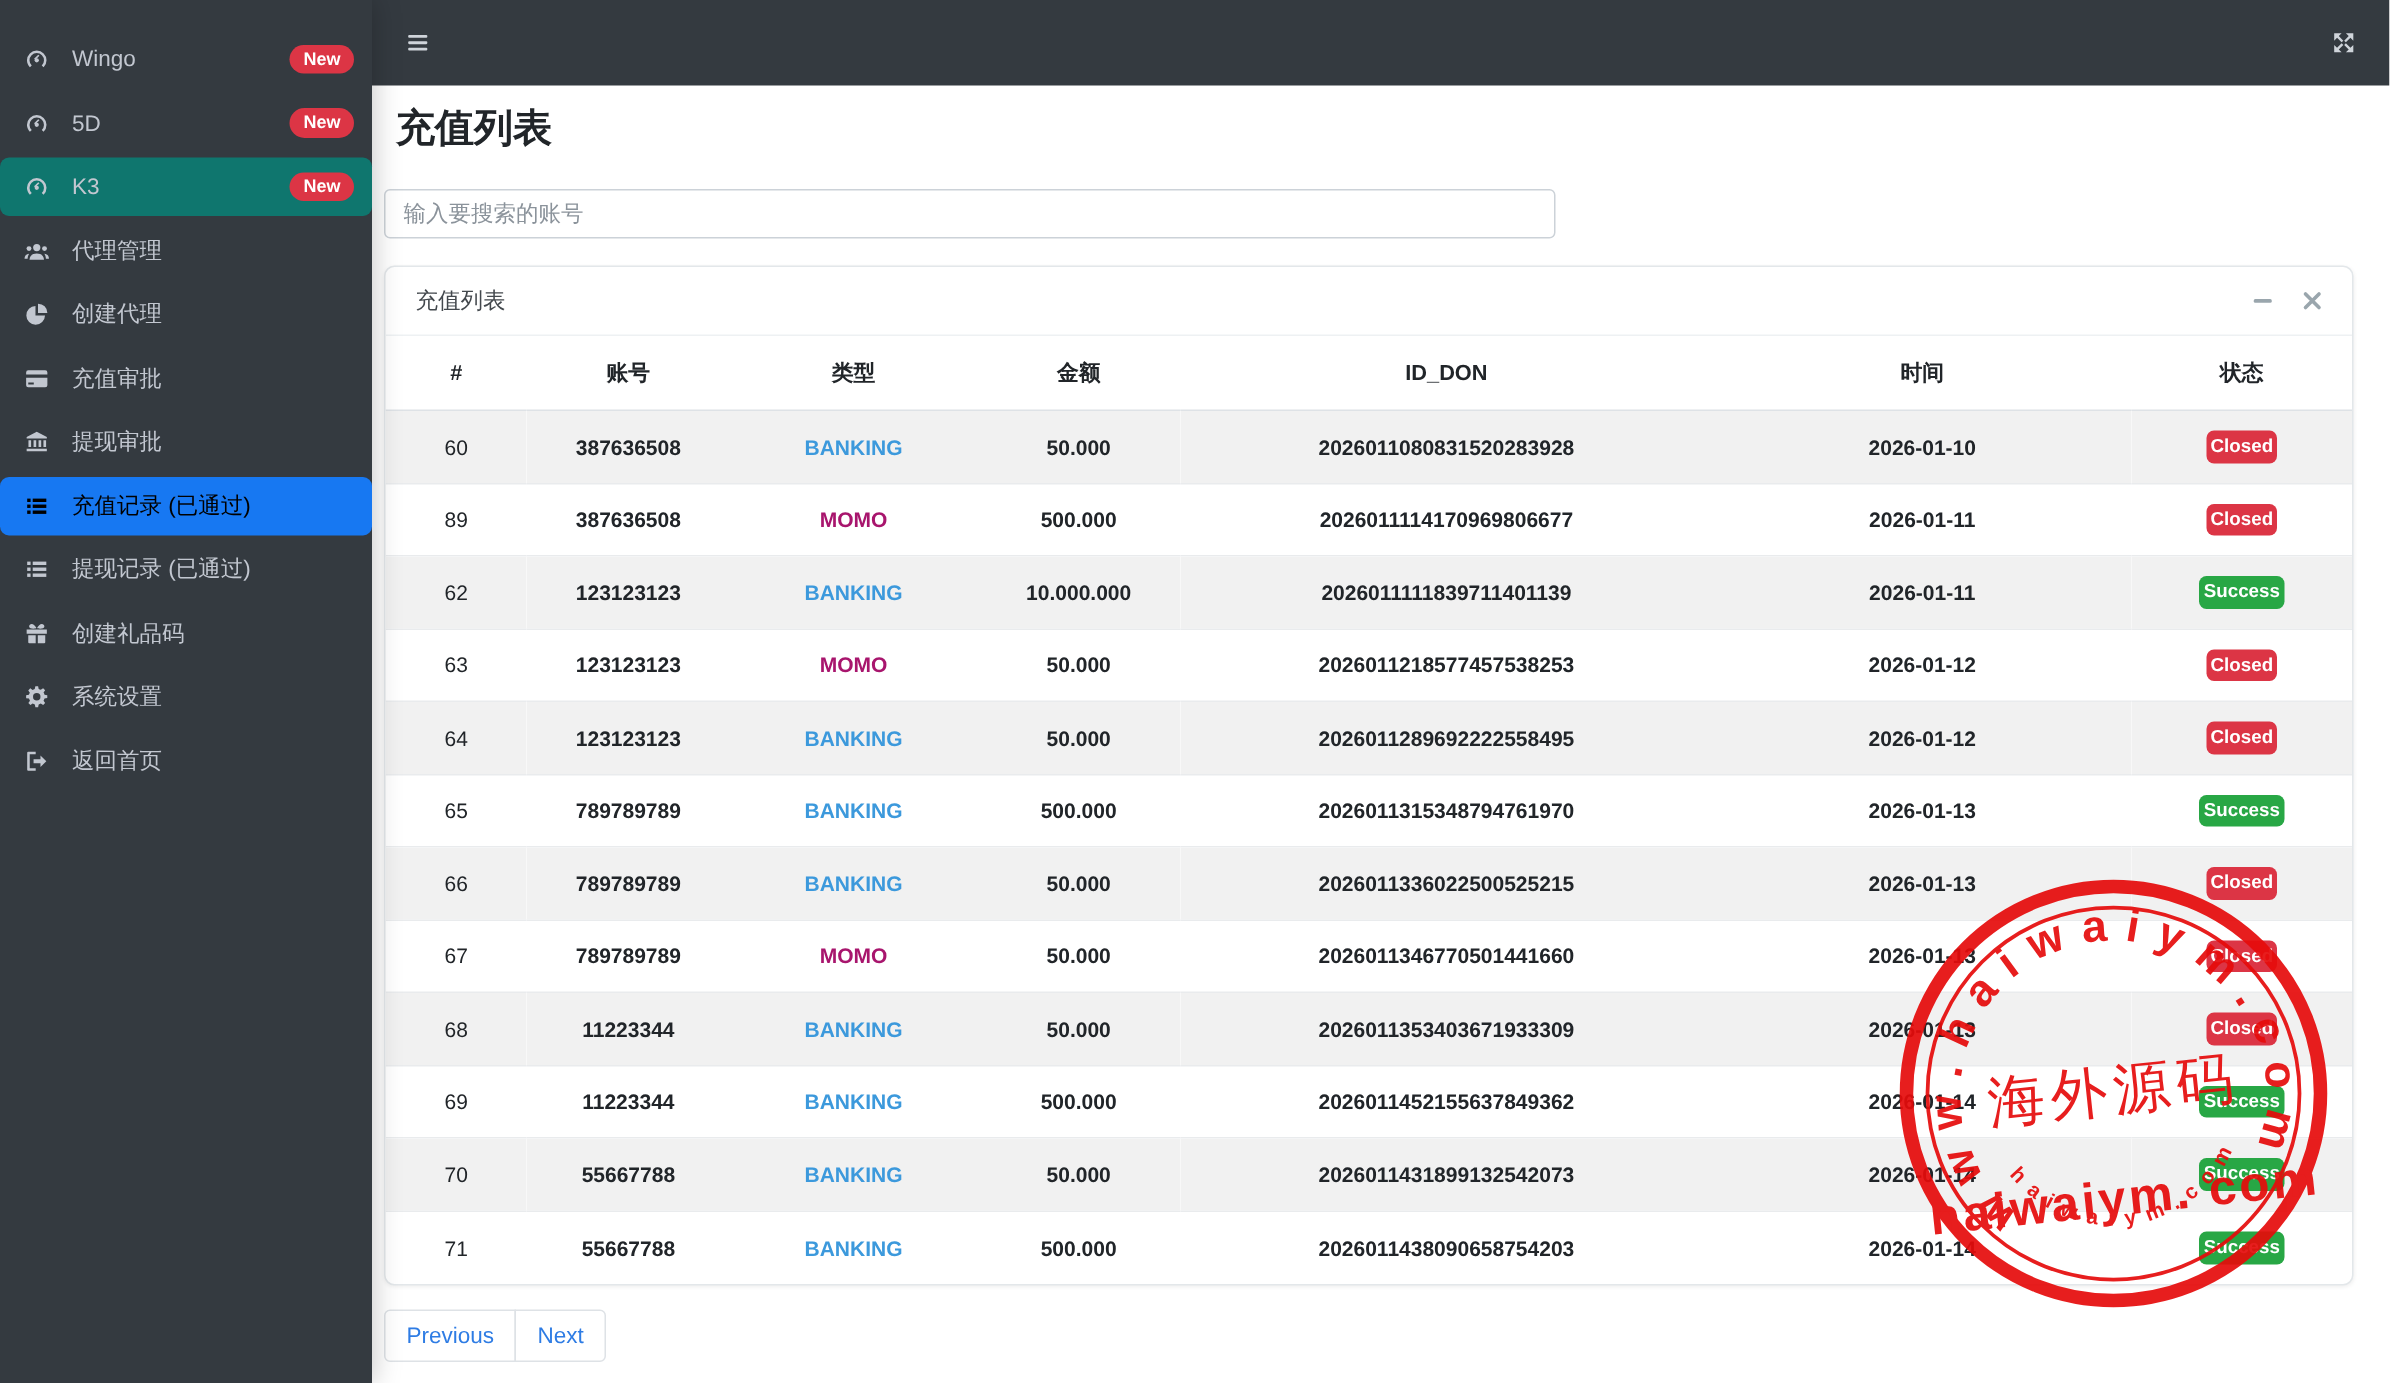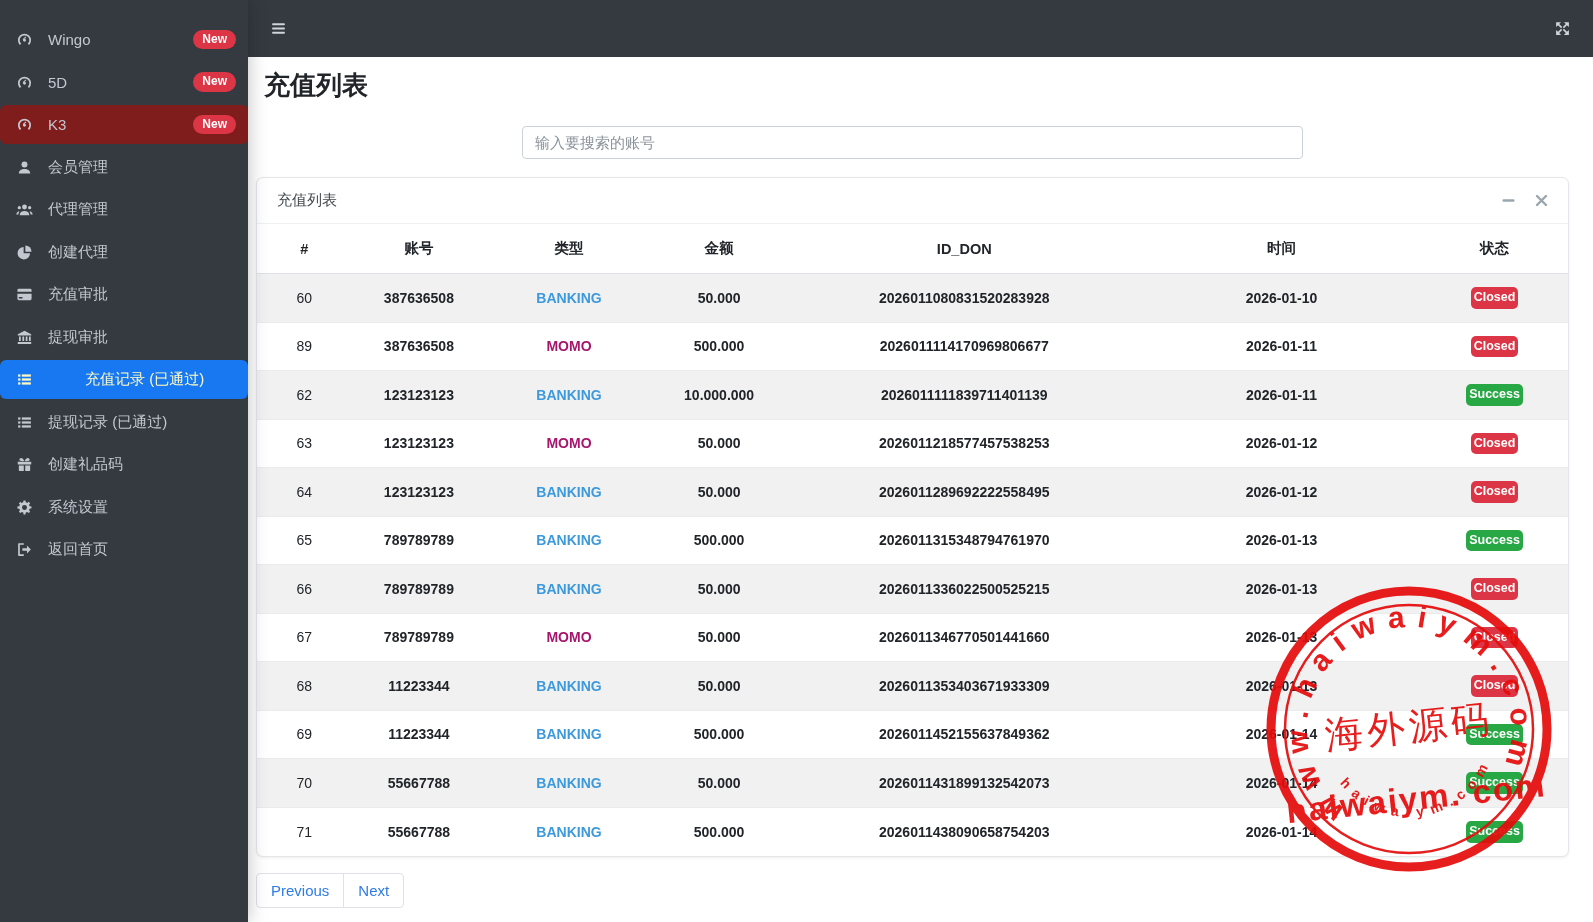--- a/index.html
+++ b/index.html
@@ -10,32 +10,32 @@
   .sidebar{position:absolute;left:0;top:0;bottom:0;width:248px;background:#343a40;z-index:30;box-shadow:0 0 18px rgba(0,0,0,.25);}
   .brand{display:flex;align-items:center;height:57px;padding:0 14px;border-bottom:1px solid rgba(255,255,255,.09);cursor:pointer;}
   .avatar{width:38px;height:38px;border-radius:50%;overflow:hidden;flex:0 0 38px;background:#cfc8c2;}
   .brand-name{margin-left:17px;color:#cdd2d8;font-size:15.5px;}
   .nav{padding:20px 0 0;}
   .nav-item{display:flex;align-items:center;height:39px;margin-bottom:3.5px;padding:0 12px 0 14px;border-radius:6px;color:#c2c7d0;font-size:15px;cursor:pointer;}
   .nav-item .ico{width:21px;display:flex;align-items:center;justify-content:center;margin-right:13px;}
   .nav-item .ico svg{width:17px;height:17px;display:block;}
   .nav-item .lbl{flex:1;white-space:nowrap;}
   .badge-new{background:#dc3545;color:#fff;font-size:12px;font-weight:bold;padding:3px 9px;border-radius:10px;line-height:1.1;}
-  .nav-item.hovered{background:#7f1d1d;}
-  .nav-item.active{background:#1778f2;color:#fef9c3;gap:37px;}
+  .nav-item.hovered{background:#0f766e;}
+  .nav-item.active{background:#1778f2;color:#000000;}
 
   
   .main{position:absolute;left:248px;right:0;top:0;bottom:0;background:#fff;}
   .topbar{height:57px;background:#343a40;display:flex;align-items:center;justify-content:space-between;padding:0 22px;}
   .tb-ico{color:#cfd4da;cursor:pointer;display:flex;}
   .tb-ico svg{width:17px;height:17px;}
 
   .content{padding:13px 24px 0 8px;}
   .page-title{font-size:26px;font-weight:bold;color:#212529;margin:0 0 0 8px;line-height:1.2;}
-  .search-row{display:flex;justify-content:center;margin:25px 0 18px;}
+  .search-row{display:flex;justify-content:flex-start;margin:25px 0 18px;}
   .search-input{width:781px;height:33px;border:1px solid #ccd2d8;border-radius:4px;padding:0 12px;font-size:15px;color:#495057;font-family:inherit;outline:none;}
   .search-input::placeholder{color:#8b939b;}
 
   .card{background:#fff;border:1px solid #e3e7ea;border-radius:7px;box-shadow:0 1px 3px rgba(0,0,0,.07);overflow:hidden;}
   .card-header{display:flex;align-items:center;justify-content:space-between;padding:13px 20px;border-bottom:1px solid #eef1f3;}
   .card-title{font-size:15px;color:#43484d;}
   .card-tools{display:flex;align-items:center;gap:20px;}
   .tool{color:#9aa6ad;cursor:pointer;display:flex;}
   .tool svg{width:13px;height:13px;}
 
@@ -90,30 +90,20 @@
         <div class="nav-item hovered">
     <span class="ico">
             <svg viewBox="0 0 24 24" fill="currentColor">
               <path d="M12 3.8a9.2 9.2 0 0 0-9.2 9.2c0 2.6 1.05 4.9 2.75 6.6l1.75-1.7a6.8 6.8 0 1 1 9.4 0l1.75 1.7a9.2 9.2 0 0 0 2.75-6.6A9.2 9.2 0 0 0 12 3.8z"></path>
               <circle cx="12" cy="13" r="2"></circle>
               <rect x="11.2" y="7.4" width="1.6" height="5.6" transform="rotate(45 12 10.2)"></rect>
             </svg>
           </span>
     <span class="lbl">K3</span>
     <span class="badge-new">New</span>
-  </div>
-        <div class="nav-item">
-    <span class="ico">
-            <svg viewBox="0 0 24 24" fill="currentColor">
-              <circle cx="12" cy="7.8" r="4.2"></circle>
-              <path d="M4 20.5c0-4.2 3.5-6.3 8-6.3s8 2.1 8 6.3z"></path>
-            </svg>
-          </span>
-    <span class="lbl">会员管理</span>
-
   </div>
         <div class="nav-item">
     <span class="ico">
             <svg viewBox="0 0 24 24" fill="currentColor">
               <circle cx="12" cy="8.5" r="3.4"></circle>
               <path d="M5.2 20c0-3.8 3-5.8 6.8-5.8s6.8 2 6.8 5.8z"></path>
               <circle cx="4.7" cy="9.5" r="2.3"></circle>
               <circle cx="19.3" cy="9.5" r="2.3"></circle>
               <path d="M.5 19c0-2.8 1.8-4.4 4.4-4.6-.9 1.2-1.4 2.7-1.5 4.6z"></path>
               <path d="M23.5 19c0-2.8-1.8-4.4-4.4-4.6.9 1.2 1.4 2.7 1.5 4.6z"></path>

